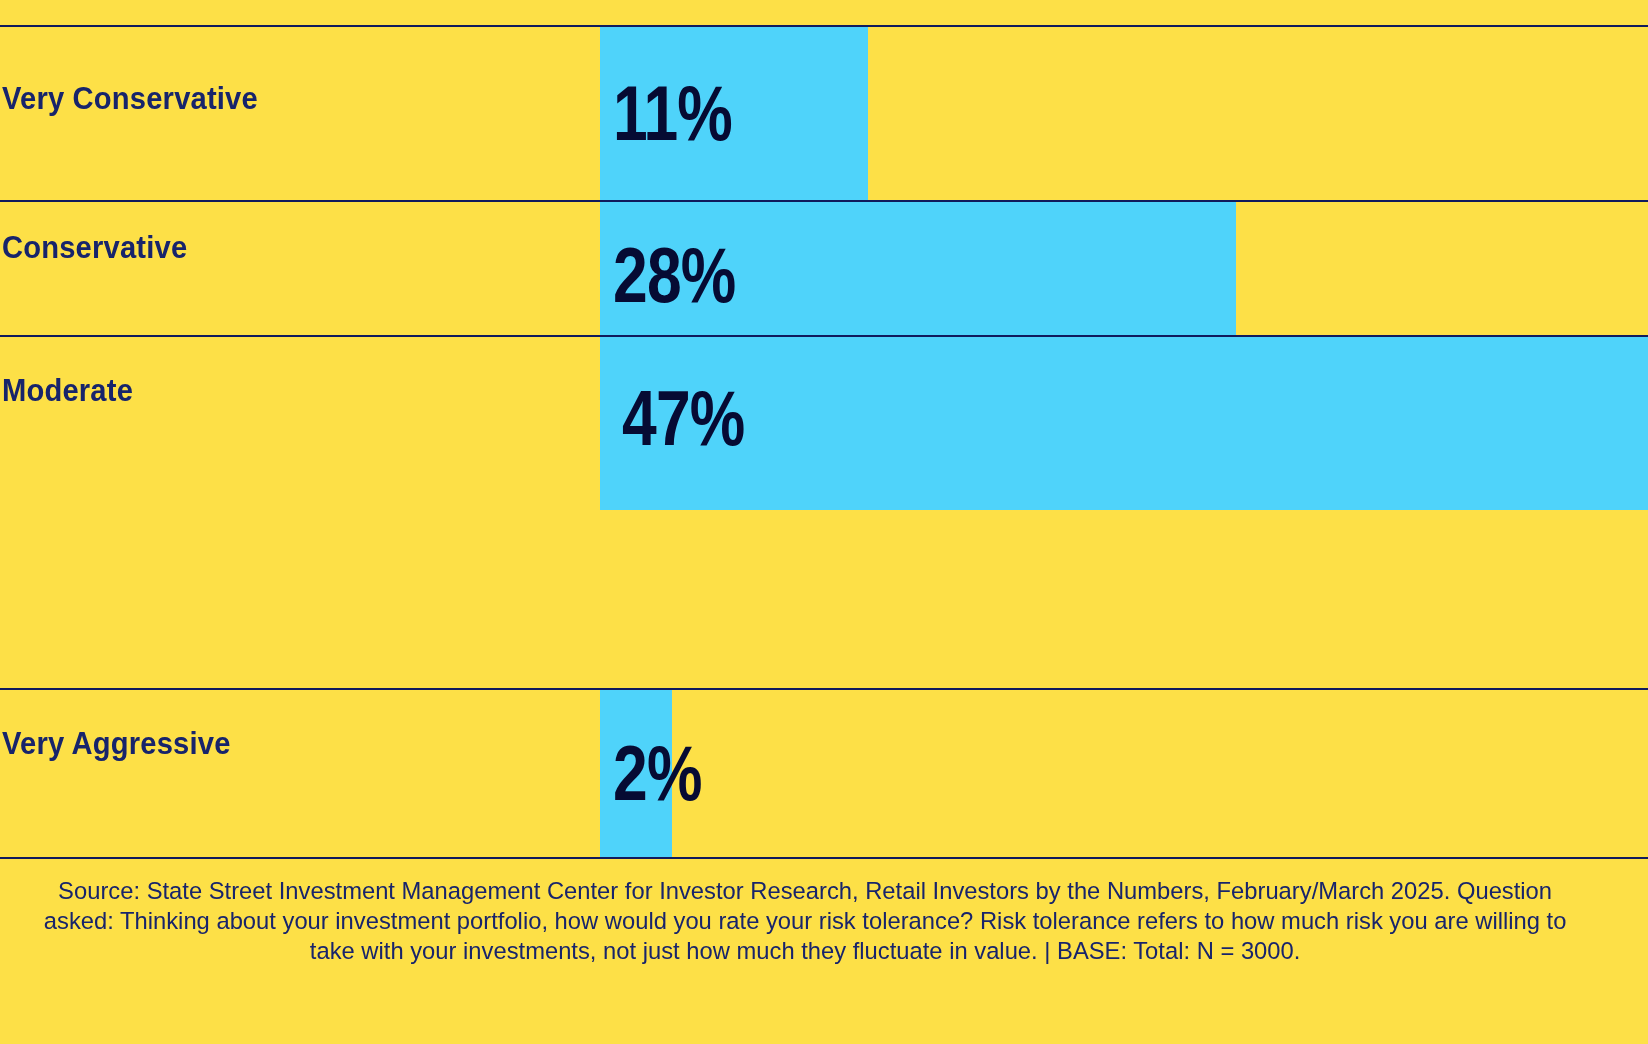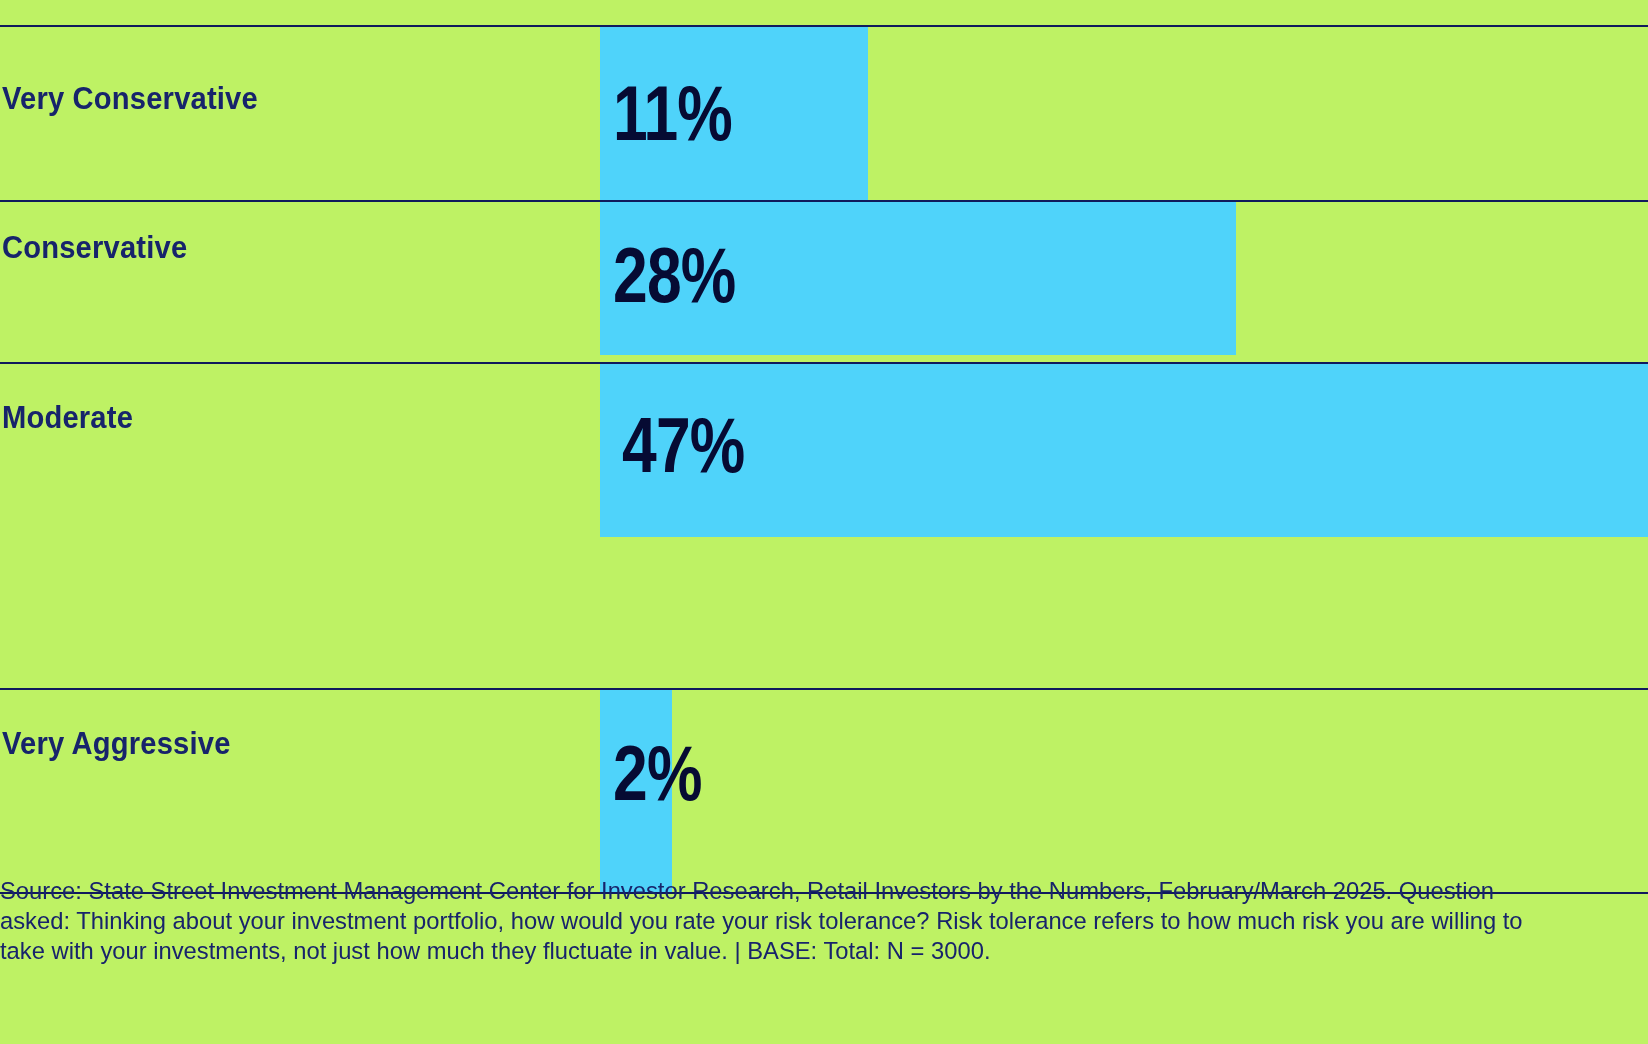--- a/index.html
+++ b/index.html
@@ -12,21 +12,22 @@
   }
 
   body {
     font-family: "Liberation Sans", sans-serif;
   }
 
   .chart-wrap {
     position: relative;
     width: 1648px;
     height: 1044px;
-    background: #bef264;
+    background: #fde047;
+    text-align: center;
   }
 
   
   .rows {
     position: absolute;
     left: 0;
     top: 0;
     width: 1648px;
     height: 866px;
   }
@@ -105,28 +106,28 @@
       <div class="cat-label" style="top:54px;">Very Conservative</div>
       <div class="value-label" style="left:613px; top:55px;">11%</div>
     </div>
 
     <div class="row" style="top:200px; height:155px;">
       <div class="bar" style="left:600px; width:636px;"></div>
       <div class="cat-label" style="top:28px;">Conservative</div>
       <div class="value-label" style="left:613px; top:42px;">28%</div>
     </div>
 
-    <div class="row" style="top:362px; height:175px;text-decoration:underline;">
+    <div class="row" style="top:335px; height:175px;text-decoration:underline;">
       <div class="bar" style="left:600px; width:1128px;"></div>
       <div class="cat-label" style="top:36px;">Moderate</div>
       <div class="value-label" style="left:622px; top:50px;">47%</div>
     </div>
 
 
-    <div class="row last" style="top:688px; height:206px;">
+    <div class="row last" style="top:688px; height:171px;">
       <div class="bar" style="left:600px; width:72px;"></div>
       <div class="cat-label" style="top:36px;">Very Aggressive</div>
       <div class="value-label" style="left:613px; top:52px;">2%</div>
     </div>
 
   </div>
 
   <div class="source">
     <div>Source: State Street Investment Management Center for Investor Research, Retail Investors by the Numbers, February/March 2025. Question</div>
     <div>asked: Thinking about your investment portfolio, how would you rate your risk tolerance? Risk tolerance refers to how much risk you are willing to</div>

